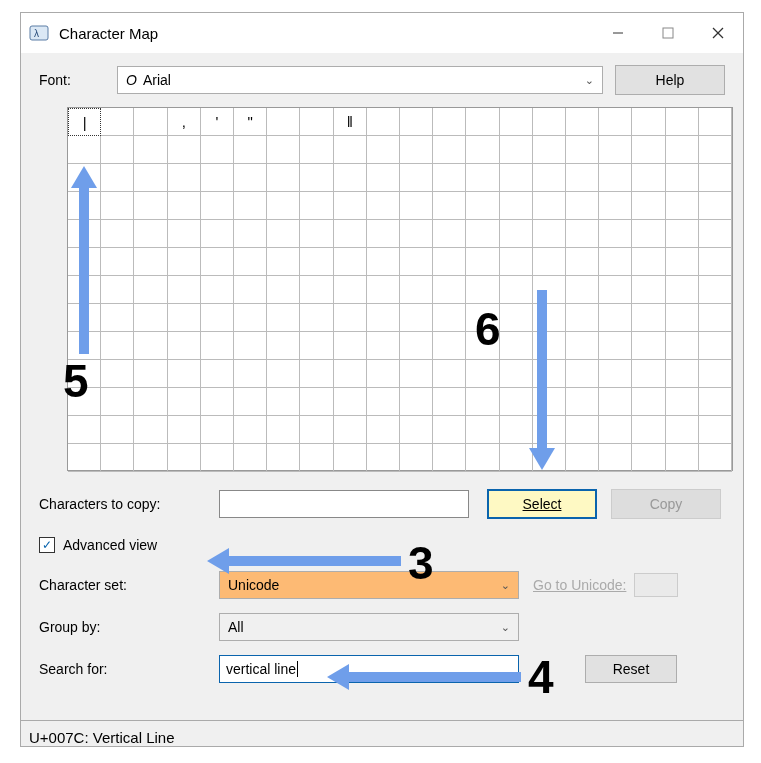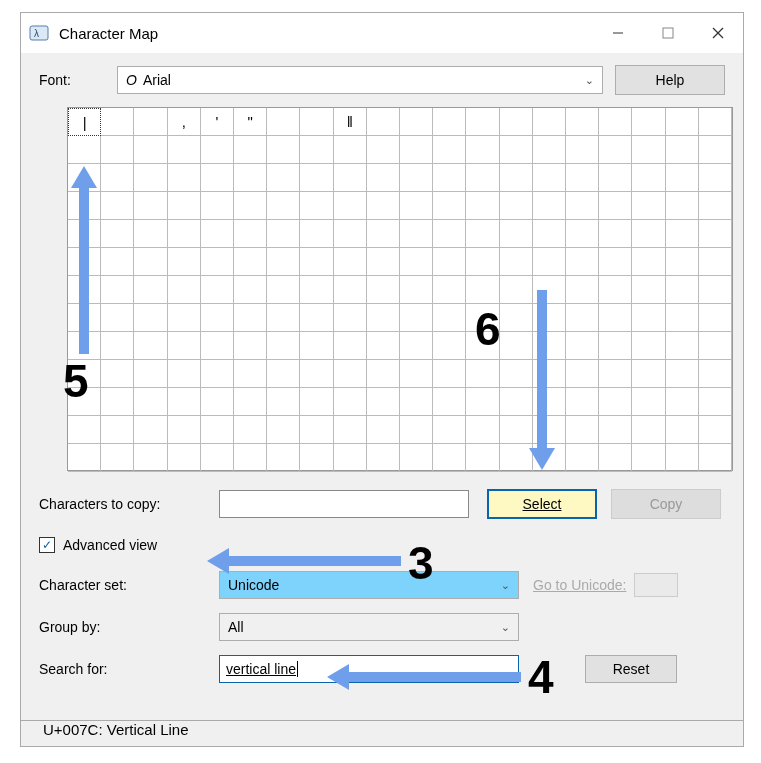--- a/index.html
+++ b/index.html
@@ -63,40 +63,40 @@
     }
     .adv-row { display: flex; align-items: center; margin-bottom: 18px; }
     .checkbox {
       width: 16px; height: 16px; border: 1px solid #333; background: #fff;
       margin-right: 8px; display: flex; align-items: center; justify-content: center;
       font-size: 12px; color: #0a64ad;
     }
     .field-row { display: flex; align-items: center; margin-bottom: 14px; }
     .field-row .lbl { width: 180px; }
     .dropdown {
-      width: 300px; height: 28px; background: #7dd3fc; border: 1px solid #adadad;
+      width: 300px; height: 28px; background: #fdba74; border: 1px solid #adadad;
       display: flex; align-items: center; padding: 0 8px; font-size: 14px;
     }
     .dropdown .chev { margin-left: auto; font-size: 11px; color: #555; }
     .gotolbl { margin-left: 14px; font-size: 14px; color: #aaa; text-decoration: underline; }
     .gotobox { width: 44px; height: 24px; background: #eaeaea; border: 1px solid #ccc; margin-left: 8px; }
     .search-input {
       width: 300px; height: 28px; background: #fff; border: 1px solid #0a64ad;
-      padding: 0 6px; font-size: 14px; display: flex; align-items: center; text-decoration: underline;
+      padding: 0 6px; font-size: 14px; display: flex; align-items: center;
     }
     .search-input .caret { width: 1px; height: 16px; background: #000; margin-left: 1px; }
     .reset-btn {
       width: 92px; height: 28px; margin-left: 66px; background: #e1e1e1;
       border: 1px solid #adadad; font-size: 14px;
       display: flex; align-items: center; justify-content: center;
     }
     .statusbar {
       position: absolute; bottom: 0; left: 0; right: 0; height: 26px;
       background: #f0f0f0; border-top: 1px solid #aaa;
-      display: flex; align-items: flex-start; padding-left: 22px; font-size: 15px;
+      display: flex; align-items: flex-end; padding-left: 8px; font-size: 15px;
     }
     
     .arrow { position: absolute; pointer-events: none; }
     .arrow-shaft { background: #6f9eea; position: absolute; }
     .arrow-head {
       position: absolute; width: 0; height: 0;
     }
     .num-label {
       position: absolute; font-size: 46px; font-weight: 900; color: #000;
       font-family: Arial, sans-serif;

